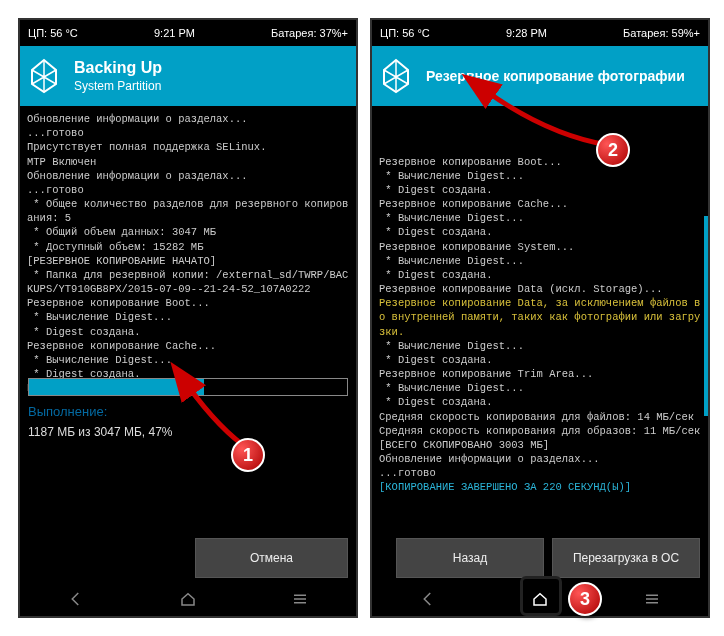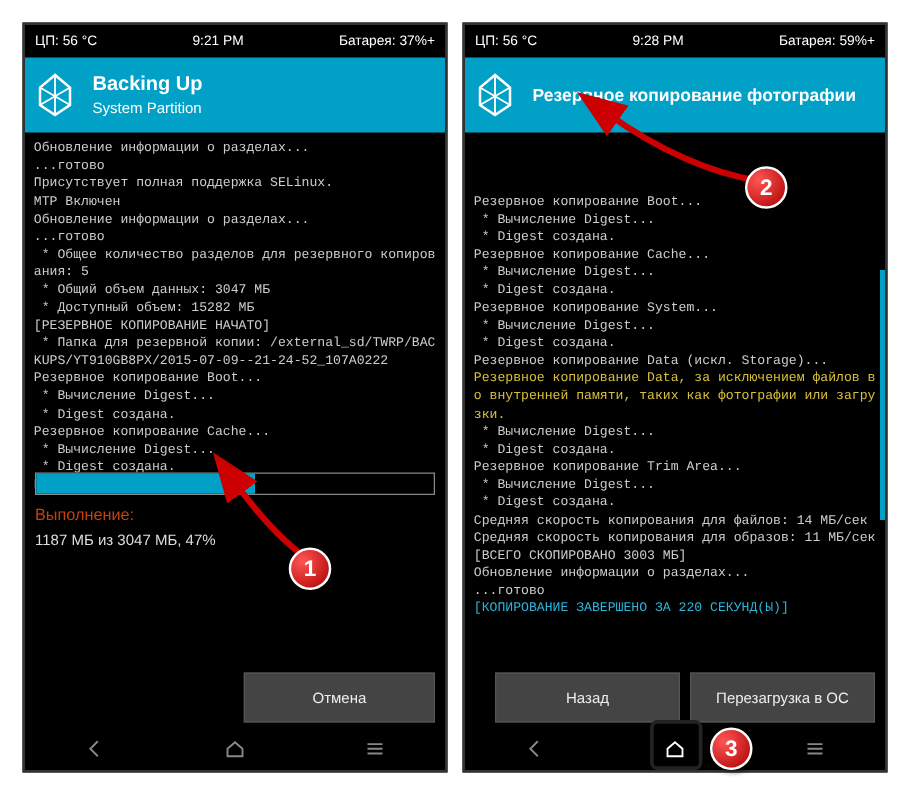--- a/index.html
+++ b/index.html
@@ -13,21 +13,21 @@
   .header-text .title { font-size: 16px; font-weight: bold; }
   .header-text .subtitle { font-size: 12px; margin-top: 2px; }
   .console { padding: 6px 7px; font-family: "Courier New", monospace; font-size: 10.5px; color: #ccc; line-height: 1.35; white-space: pre-wrap; word-break: break-all; position: relative; }
   .console .line { display: block; }
   .console .yellow { color: #d8c03a; }
   .console .cyan { color: #2bb5d9; }
   .scroll-indicator { position: absolute; right: 0; width: 4px; background: #01a0c6; }
   .progress-wrap { padding: 0 8px; margin-top: 12px; }
   .progress-bar { width: 100%; height: 18px; border: 1px solid #888; background: #000; position: relative; }
   .progress-fill { height: 100%; background: #01a0c6; width: 55%; }
-  .status-label { color: #c2410c; font-size: 13px; padding: 8px 8px 4px; }
+  .status-label { color: #0369a1; font-size: 13px; padding: 8px 8px 4px; }
   .status-lines { color: #ddd; font-size: 12px; padding: 0 8px; line-height: 1.6; }
   .buttons { position: absolute; bottom: 38px; left: 16px; right: 0; display: flex; gap: 8px; padding: 0 8px; }
   .btn { flex: 1; background: #444; color: #eee; text-align: center; padding: 12px 4px; font-size: 12px; border: 1px solid #555; }
   .navbar { position: absolute; bottom: 0; left: 0; right: 0; height: 34px; background: #000; display: flex; justify-content: space-around; align-items: center; }
   .navbtn { width: 22px; height: 22px; display: flex; align-items: center; justify-content: center; }
   .navbtn svg { width: 18px; height: 18px; }
 
   .arrow { position: absolute; pointer-events: none; }
   .arrow svg { overflow: visible; }
   .badge { position: absolute; width: 34px; height: 34px; border-radius: 50%; background: radial-gradient(circle at 30% 30%, #f55, #a00); border: 2px solid #fff; color: #fff; font-weight: bold; font-size: 18px; display: flex; align-items: center; justify-content: center; box-shadow: 2px 2px 4px rgba(0,0,0,0.5); }

